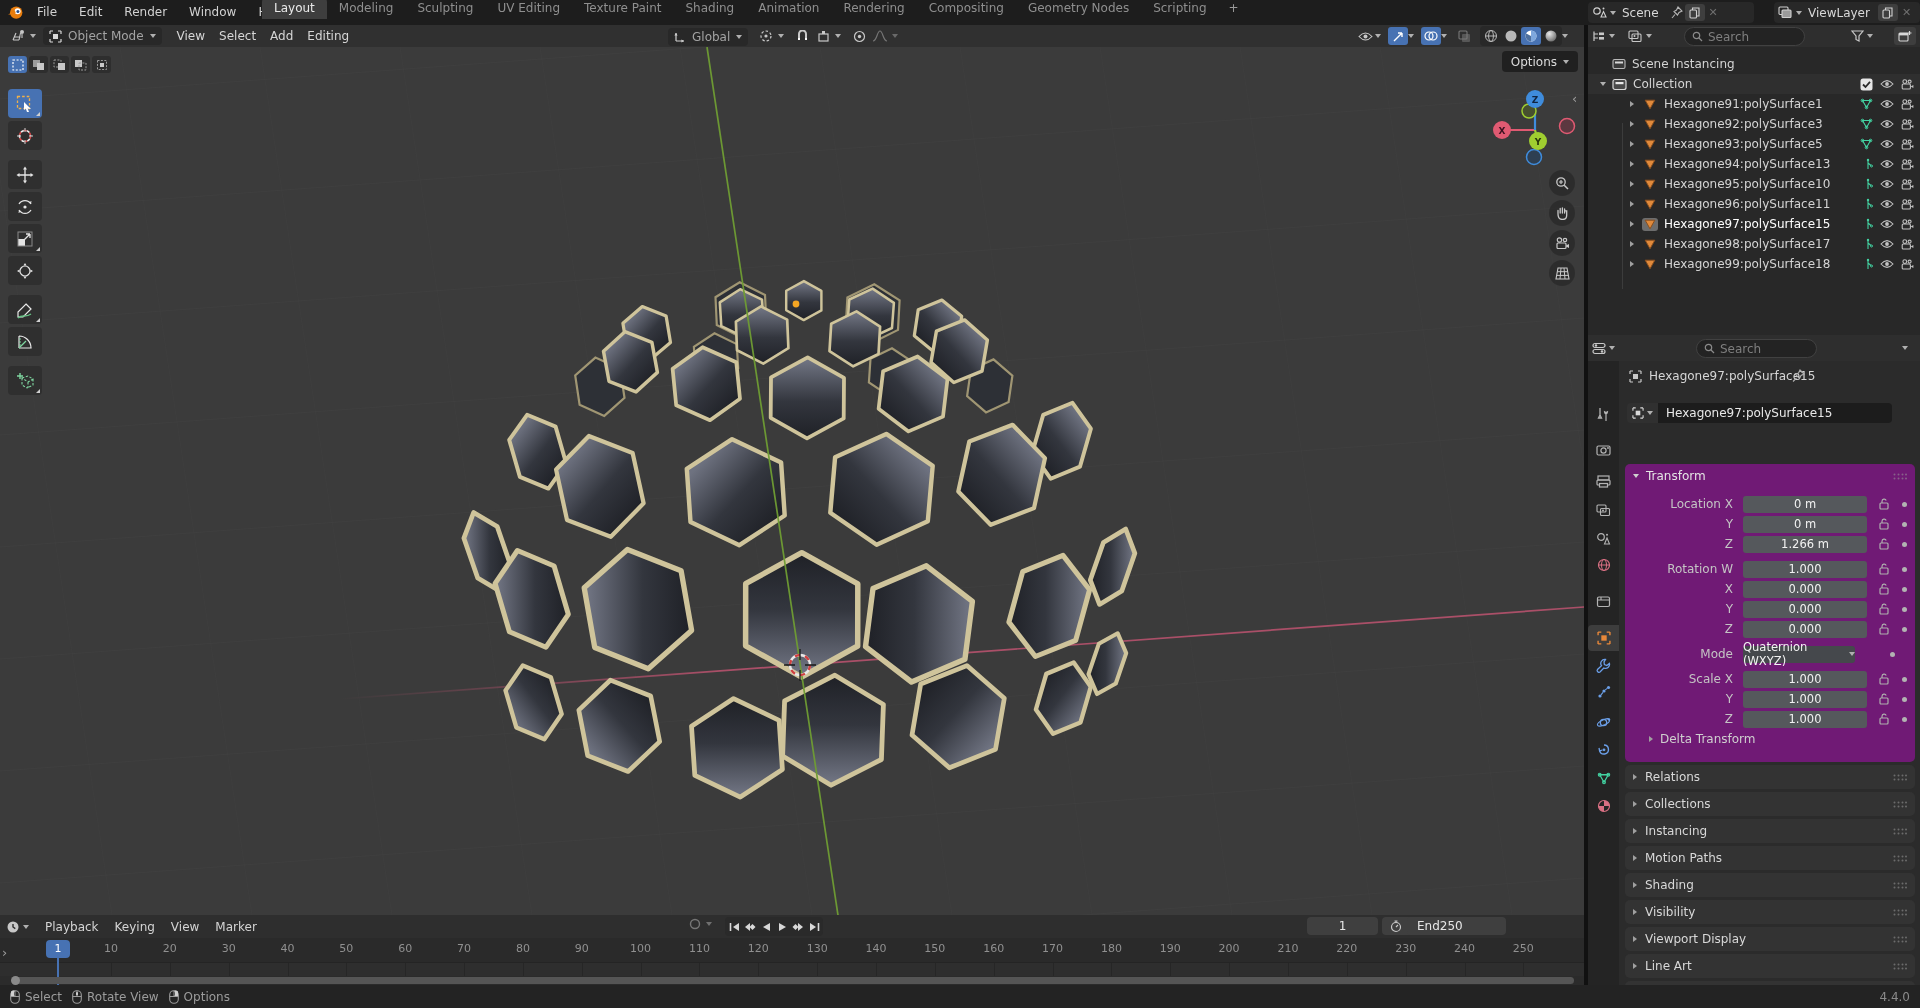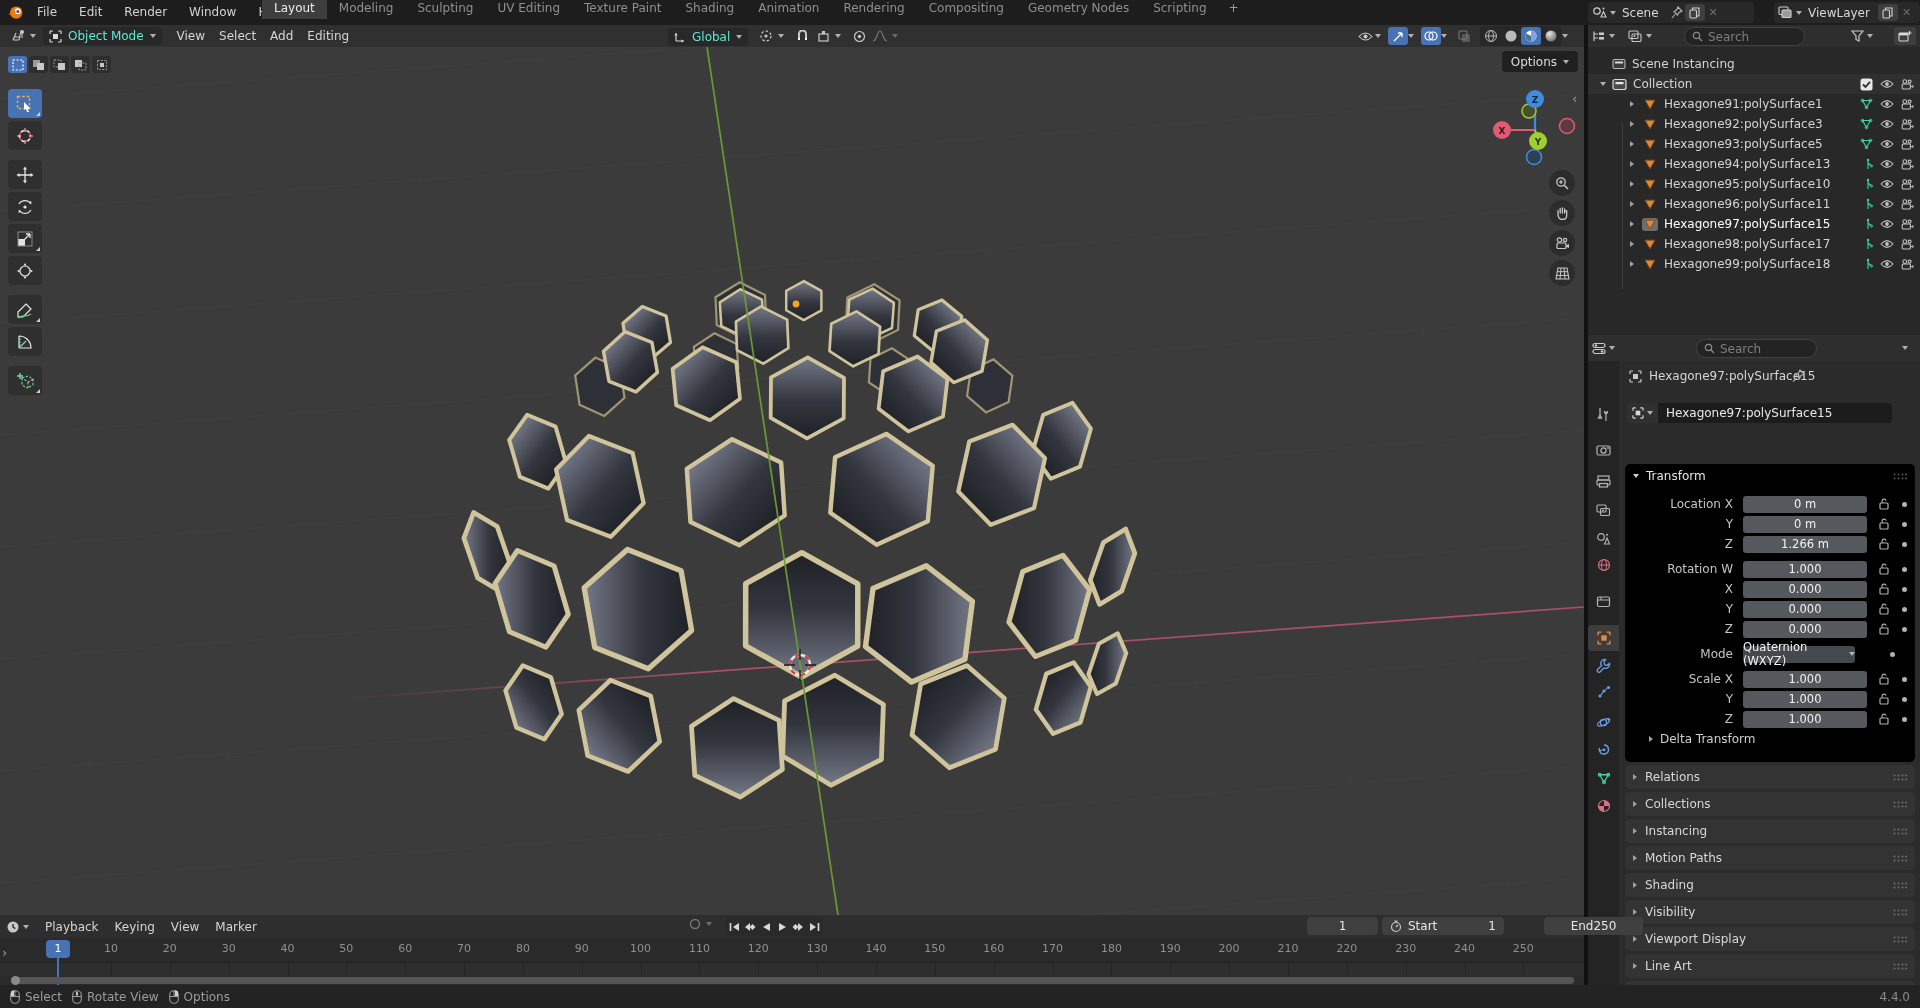--- a/index.html
+++ b/index.html
@@ -23,21 +23,21 @@
   .tab-add{color:#9a9a9a;padding:0 10px;height:22px;line-height:22px;}
   .idwidget{position:absolute;top:2px;height:21px;background:#282828;border-radius:4px;display:flex;align-items:center;padding:0 4px;}
   .idwidget .txt{color:#d8d8d8;padding:0 6px;}
   .minibtn{background:#3e3e3e;border-radius:3px;width:20px;height:17px;display:flex;align-items:center;justify-content:center;margin-left:2px;}
   .dimx{color:#6f6f6f;margin:0 4px;font-size:11px;}
 
   
   #vp-header{position:absolute;left:0;top:25px;width:1584px;height:22px;background:#303030;}
   #vp-header .hbtn{height:22px;display:flex;align-items:center;padding:0 7px;color:#d6d6d6;}
   #vph-left{position:absolute;left:4px;top:0;height:22px;display:flex;}
-  .dropfield{background:#282828;border-radius:4px;height:18px;margin-top:2px;display:flex;align-items:center;padding:0 6px;color:#5eead4;}
+  .dropfield{background:#282828;border-radius:4px;height:18px;margin-top:2px;display:flex;align-items:center;padding:0 6px;color:#a3a3a3;}
   #vph-center{position:absolute;left:668px;top:0;height:22px;display:flex;align-items:center;}
   #vph-right{position:absolute;right:16px;top:0;height:22px;display:flex;align-items:center;}
   .hicon{width:20px;height:18px;border-radius:3px;display:flex;align-items:center;justify-content:center;margin-left:1px;}
   .hicon.on{background:#4772b3;}
   .hicon.dim{opacity:.45;}
   .seg{display:flex;background:#282828;border-radius:4px;padding:1px;margin-left:6px;}
   .seg .hicon{margin:0;}
 
   
   #viewport{position:absolute;left:0;top:47px;width:1584px;height:868px;background:#3b3b3b;overflow:hidden;}
@@ -68,21 +68,21 @@
   
   #properties{position:absolute;left:1588px;top:335px;width:332px;height:673px;background:#2b2b2b;}
   #prop-header{position:absolute;left:0;top:0;width:332px;height:26px;background:#2e2e2e;}
   #prop-tabs{position:absolute;left:0;top:26px;width:31px;height:647px;background:#242424;}
   .ptab{position:absolute;left:0;width:31px;height:26px;display:flex;align-items:center;justify-content:center;}
   .ptab.on{background:#3d3d3d;border-radius:4px 0 0 4px;}
   #prop-content{position:absolute;left:31px;top:26px;width:301px;height:647px;}
   #breadcrumb{position:absolute;left:10px;top:8px;display:flex;align-items:center;color:#d6d6d6;}
   #name-row{position:absolute;left:8px;top:42px;display:flex;align-items:center;}
   #name-field{background:#1c1c1c;border-radius:0 4px 4px 0;height:20px;line-height:20px;color:#e8e8e8;padding:0 8px;width:218px;}
-  .panelbox{position:absolute;left:6px;width:290px;background:#000000;border-radius:5px;}
+  .panelbox{position:absolute;left:6px;width:290px;background:#701a75;border-radius:5px;}
   .pheader{height:24px;display:flex;align-items:center;padding:0 8px;color:#e4e4e4;}
   .grip{margin-left:auto;opacity:.55;}
   .tfrow{position:absolute;left:0;width:290px;height:18px;display:flex;align-items:center;}
   .tfrow .lb{width:108px;text-align:right;color:#c4c4c4;padding-right:10px;white-space:nowrap;}
   .nfield{width:124px;height:17px;background:#55585c;border-radius:3px;color:#f2f2f2;font-size:11.5px;
     display:flex;align-items:center;justify-content:center;}
   .nfield.menu{background:#45484c;justify-content:flex-end;padding:0 0;width:112px;}
   .lockw{width:18px;display:flex;justify-content:center;margin-left:8px;}
   .kdot{width:5px;height:5px;border-radius:3px;background:#b2b2b2;margin-left:9px;}
   .subpanel{position:absolute;left:24px;display:flex;align-items:center;color:#cfcfcf;}
@@ -1488,21 +1488,21 @@
       <span>1</span>
     </span>
     <span class="tlfield" style="left:1382px;width:106px;justify-content:flex-start;padding:0 8px">
       <svg width="12" height="13" viewBox="0 0 12 13" style="margin-right:6px">
           <circle cx="6" cy="7" r="4.5" fill="none" stroke="#c8c8c8" stroke-width="1.2"></circle>
           <path d="M6 7 L8 5 M4.5 1 h3 M6 1 V2.5" stroke="#c8c8c8" stroke-width="1.2"></path>
         </svg>
       <span>Start</span>
       <span style="margin-left:auto">1</span>
     </span>
-    <span class="tlfield" style="left:1544px;width:79px;justify-content:center;padding:0 10px">
+    <span class="tlfield" style="left:1407px;width:79px;justify-content:flex-start;padding:0 10px">
       <span>End</span>
       <span>250</span>
     </span>
   </div>
 
   <div id="ruler">
     <div id="ruler-ticks">
         <span class="tick" style="left: 110.965px;">10</span>
         <span class="tick" style="left: 169.815px;">20</span>
         <span class="tick" style="left: 228.665px;">30</span>

